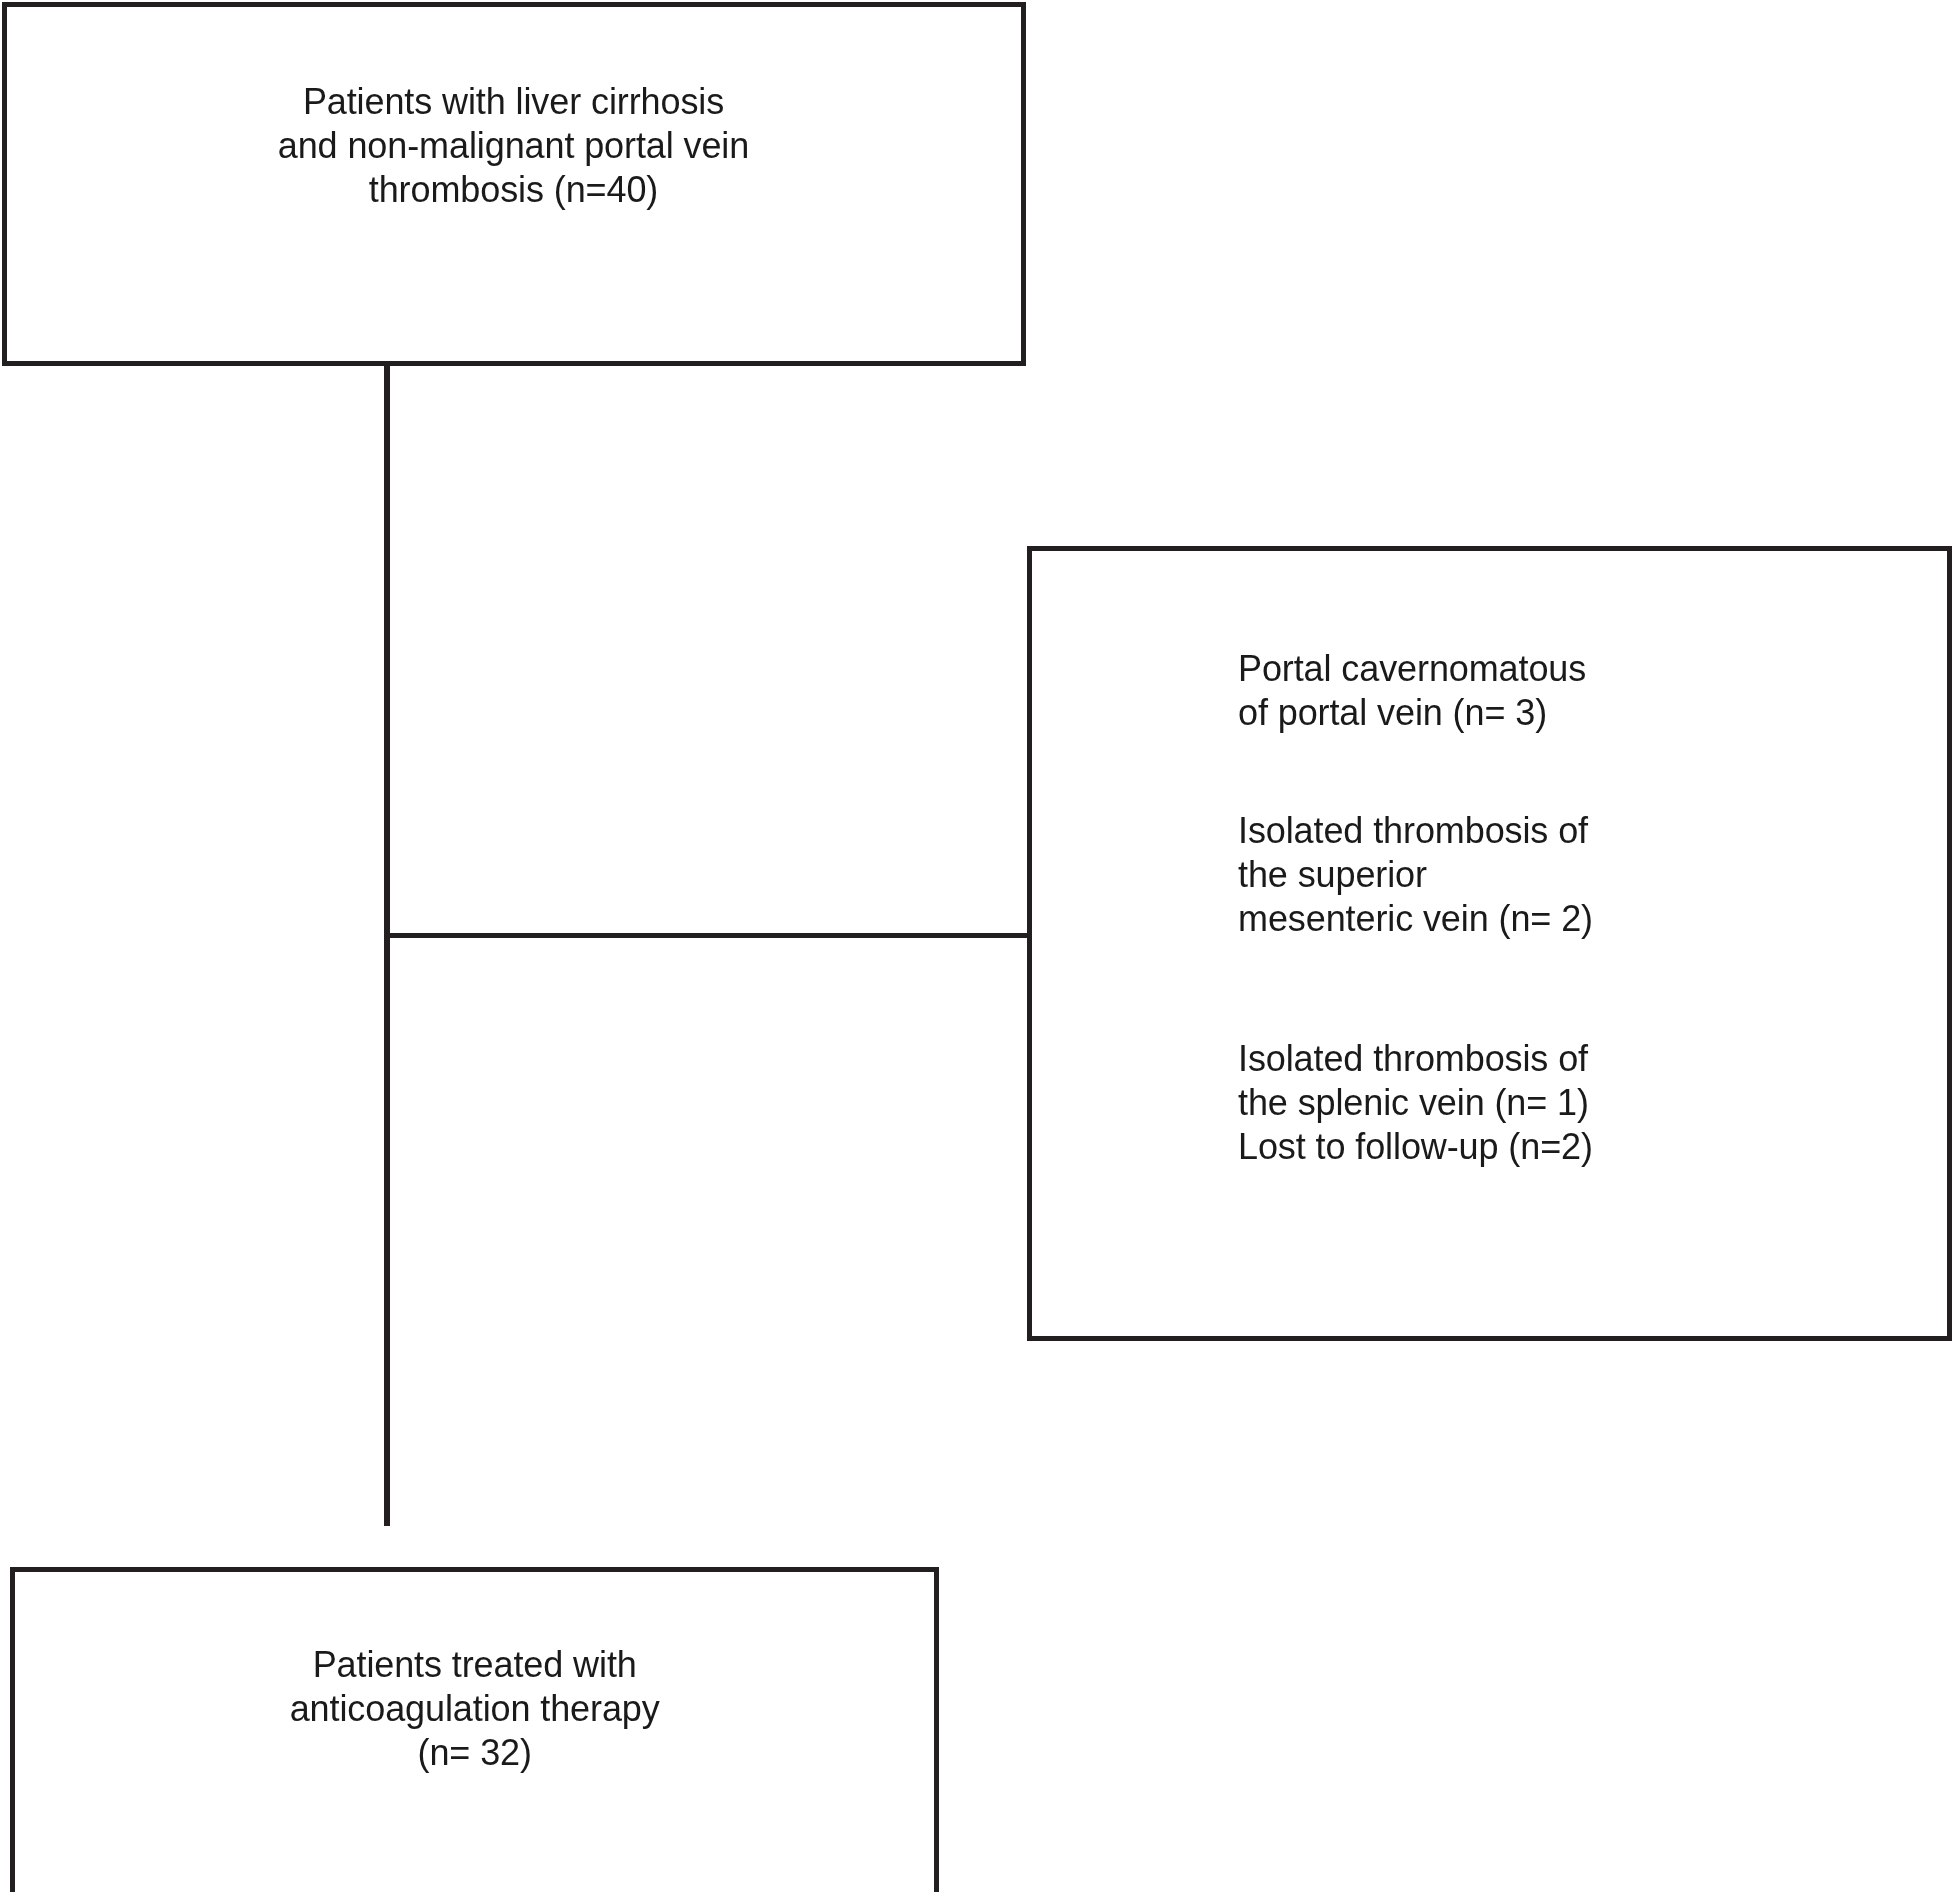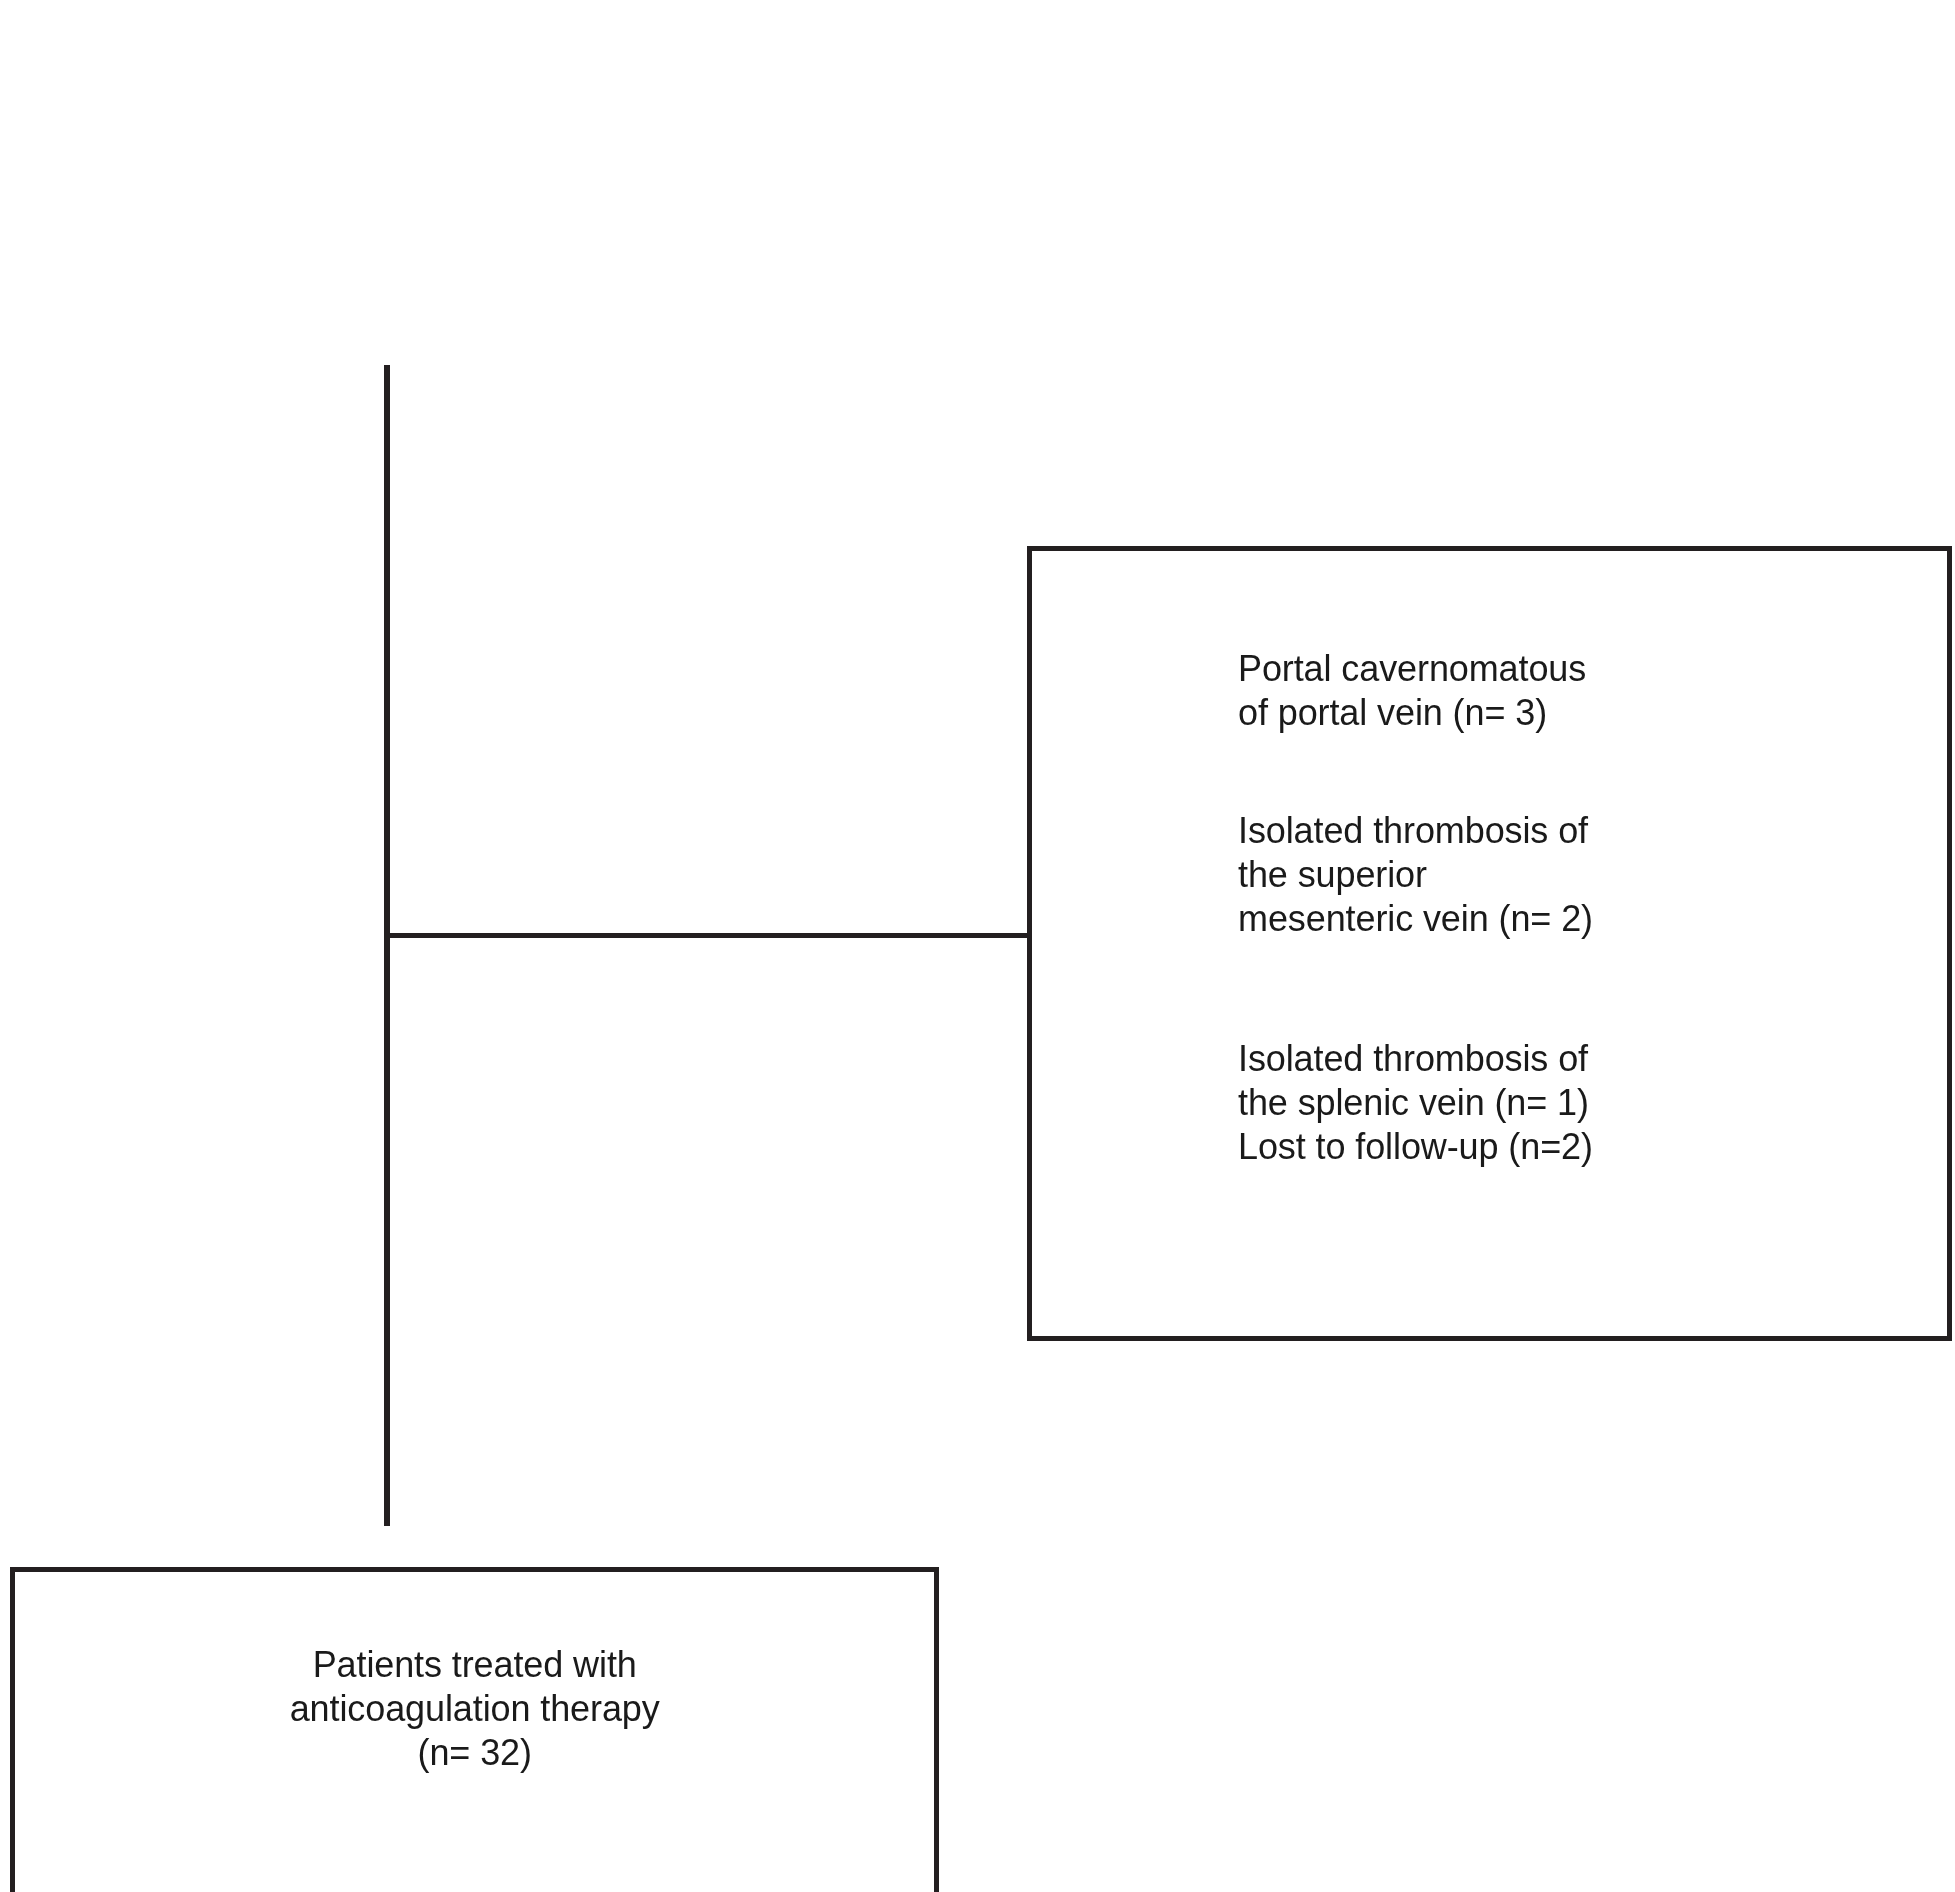--- a/index.html
+++ b/index.html
@@ -94,20 +94,25 @@
   }
   #exclusion-item-0 { top: 80px; }
   #exclusion-item-1 { top: 242px; }
   #exclusion-item-2 { top: 470px; }
 </style>
 </head>
 <body>
 
 <div id="canvas">
 
+  <div class="flow-box" id="box-enrollment">
+    <div class="box-text centered-text" id="enrollment-text">Patients with liver cirrhosis
+and non-malignant portal vein
+thrombosis (n=40)</div>
+  </div>
 
   <div class="connector" id="connector-vertical"></div>
 
   <div class="connector" id="connector-horizontal"></div>
 
   <div class="flow-box" id="box-exclusions">
     <div class="exclusion-item" id="exclusion-item-0">Portal cavernomatous
 of portal vein (n= 3)</div>
     <div class="exclusion-item" id="exclusion-item-1">Isolated thrombosis of
 the superior

